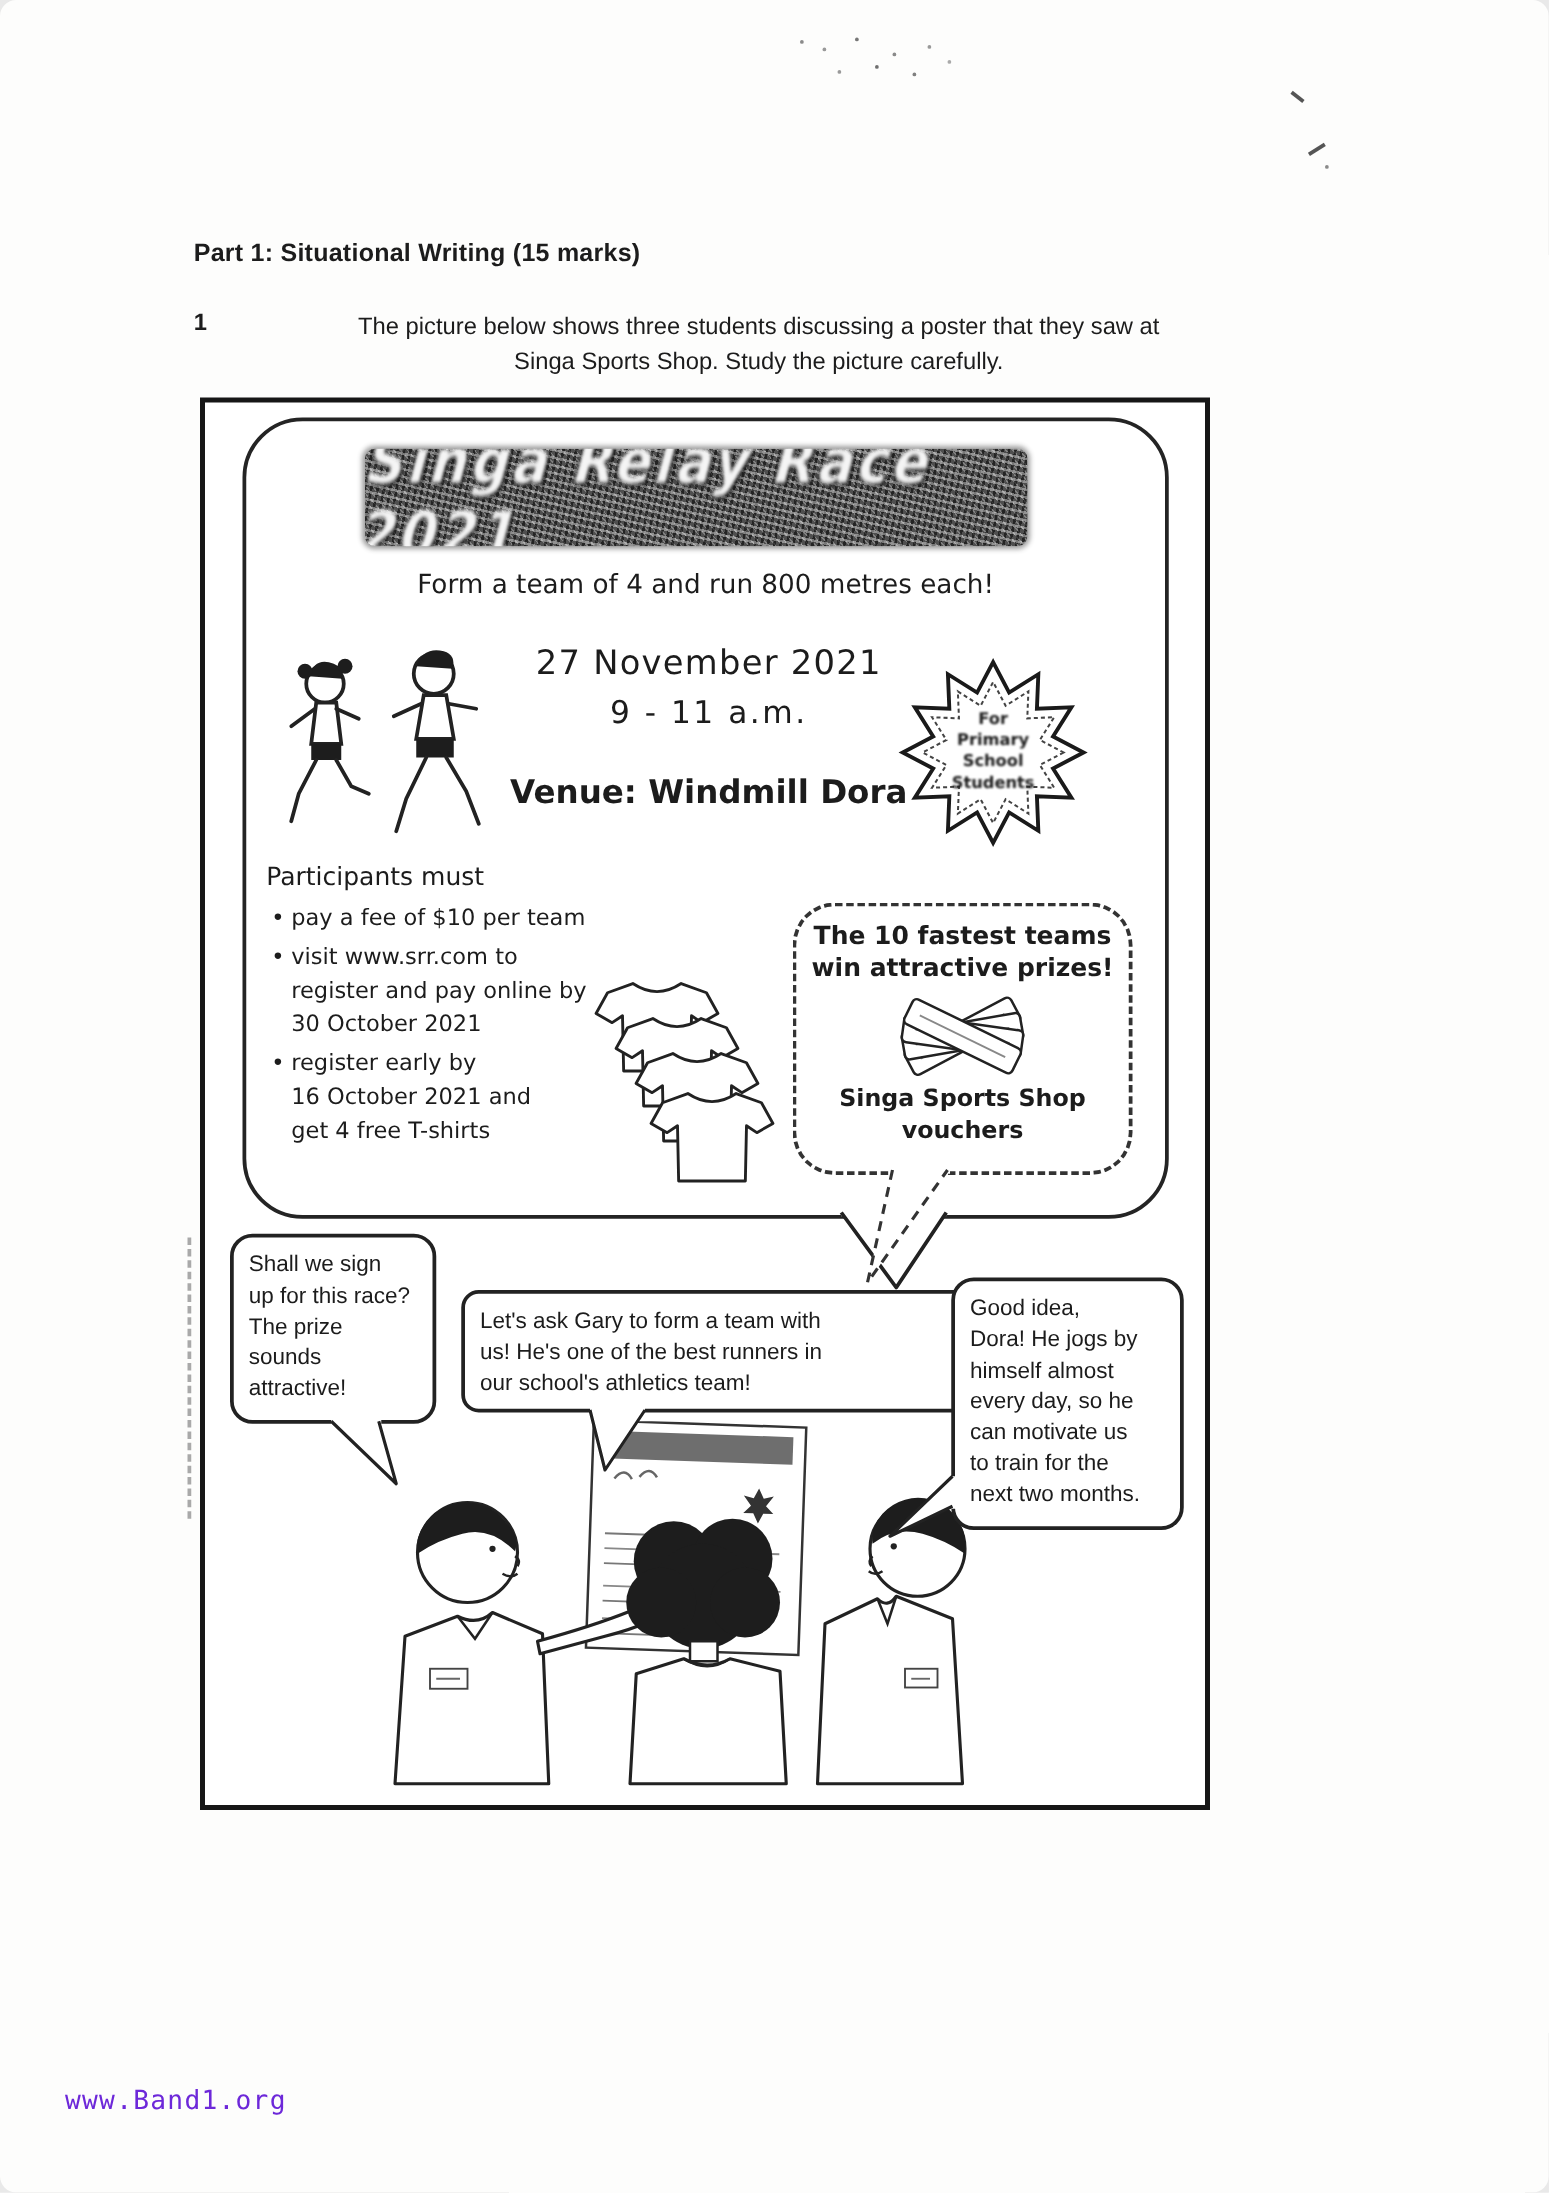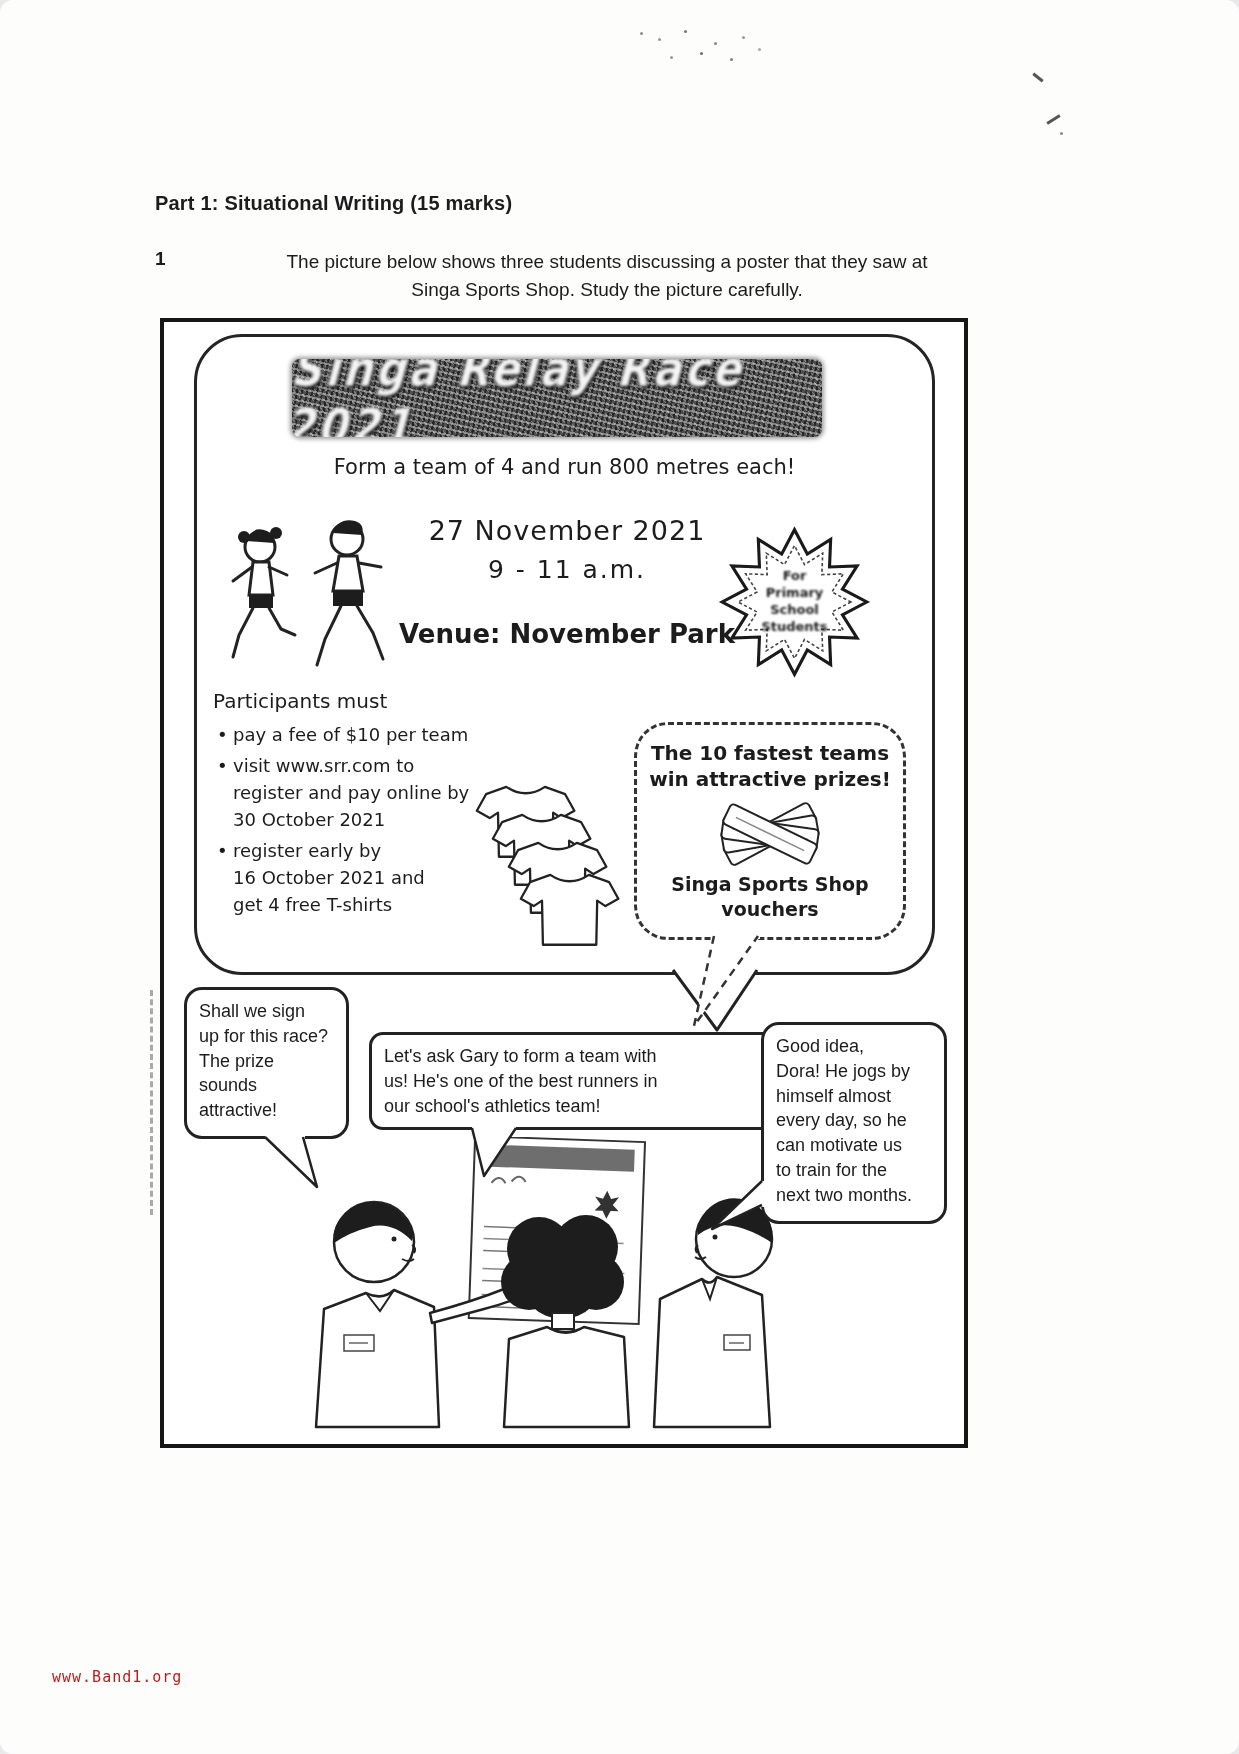--- a/index.html
+++ b/index.html
@@ -38,39 +38,39 @@
   .poster-time{left:120px;top:218px;width:500px;text-align:center;font-size:25px;font-family:"DejaVu Sans",sans-serif;letter-spacing:2px;}
   .poster-venue{left:120px;top:282px;width:500px;text-align:center;font-size:26px;font-weight:bold;font-family:"DejaVu Sans",sans-serif;}
   .participants-head{left:16px;top:352px;font-size:20px;font-family:"DejaVu Sans",sans-serif;}
   .req-list{left:16px;top:384px;width:305px;margin:0;padding:0;list-style:none;font-size:18px;
     font-family:"DejaVu Sans",sans-serif;line-height:1.5;}
   .req-item{position:relative;padding-left:20px;margin-bottom:4px;}
   .req-item::before{content:"•";position:absolute;left:4px;top:0;}
 
   
   .prize-bubble{left:437px;top:385px;width:272px;height:218px;border:3px dashed #333;border-radius:34px;
-    background:#fff;display:flex;flex-direction:column;align-items:center;justify-content:center;
+    background:#fff;display:flex;flex-direction:column;align-items:center;justify-content:flex-start;
     padding:10px 8px;box-sizing:border-box;}
   .prize-note{font-size:20px;font-weight:bold;text-align:center;font-family:"DejaVu Sans",sans-serif;line-height:1.3;}
   .prize-caption{font-size:19px;font-weight:bold;text-align:center;font-family:"DejaVu Sans",sans-serif;line-height:1.3;}
 
   
   .badge{left:520px;top:185px;width:155px;height:160px;}
   .badge-text{position:absolute;inset:0;display:flex;align-items:center;justify-content:center;
     text-align:center;font-size:13px;font-weight:bold;line-height:1.3;filter:blur(.8px);
     font-family:"DejaVu Sans",sans-serif;}
 
   
   .bubble{border:3px solid #222;border-radius:18px;background:#fff;box-sizing:border-box;
     font-size:18px;line-height:1.38;padding:9px 12px;font-family:"Liberation Sans",sans-serif;}
   .bubble-left{left:20px;top:665px;width:165px;height:152px;}
   .bubble-mid{left:205px;top:710px;width:433px;height:98px;border-radius:14px;}
   .bubble-right{left:597px;top:700px;width:186px;height:202px;}
 
-  .footer{left:52px;top:1668px;font-family:"DejaVu Sans Mono",monospace;font-size:15px;color:#b91c1c;letter-spacing:1px;}
+  .footer{left:52px;top:1668px;font-family:"DejaVu Sans Mono",monospace;font-size:21px;color:#6d28d9;letter-spacing:1px;}
 
   svg{display:block;}
 </style>
 </head>
 <body>
 
 <div class="page">
 
   <div class="abs speck" style="left:640px;top:32px;box-shadow:18px 6px 0 #999,44px -2px 0 #777,74px 10px 0 #8a8a8a,102px 4px 0 #999,60px 20px 0 #6f6f6f,30px 24px 0 #9a9a9a,90px 26px 0 #808080,118px 16px 0 #aaa;"></div>
   <div class="abs dash-mark" style="left:1032px;top:76px;width:12px;transform:rotate(38deg);"></div>
@@ -87,21 +87,21 @@
 
     <div class="abs poster">
 
       <div class="abs poster-title">
         <span class="title-distort">Singa Relay Race 2021</span>
       </div>
 
       <div class="abs poster-sub">Form a team of 4 and run 800 metres each!</div>
       <div class="abs poster-date">27 November 2021</div>
       <div class="abs poster-time">9 - 11 a.m.</div>
-      <div class="abs poster-venue">Venue: November Park</div>
+      <div class="abs poster-venue">Venue: Windmill Dora</div>
 
       <svg class="abs" style="left:8px;top:170px;" width="205" height="185" viewBox="0 0 205 185">
         <g stroke="#222" stroke-width="3" fill="none" stroke-linecap="round">
           <circle cx="55" cy="40" r="15" fill="#fff"></circle>
           <path d="M42,34 Q47,18 62,24 Q70,27 69,36" fill="#1d1d1d" stroke="none"></path>
           <circle cx="39" cy="30" r="6" fill="#1d1d1d" stroke="none"></circle>
           <circle cx="71" cy="26" r="6" fill="#1d1d1d" stroke="none"></circle>
           <path d="M48,55 L44,88 L68,88 L64,55 Z" fill="#fff"></path>
           <path d="M47,60 L28,74"></path>
             <path d="M64,60 L82,68"></path>

